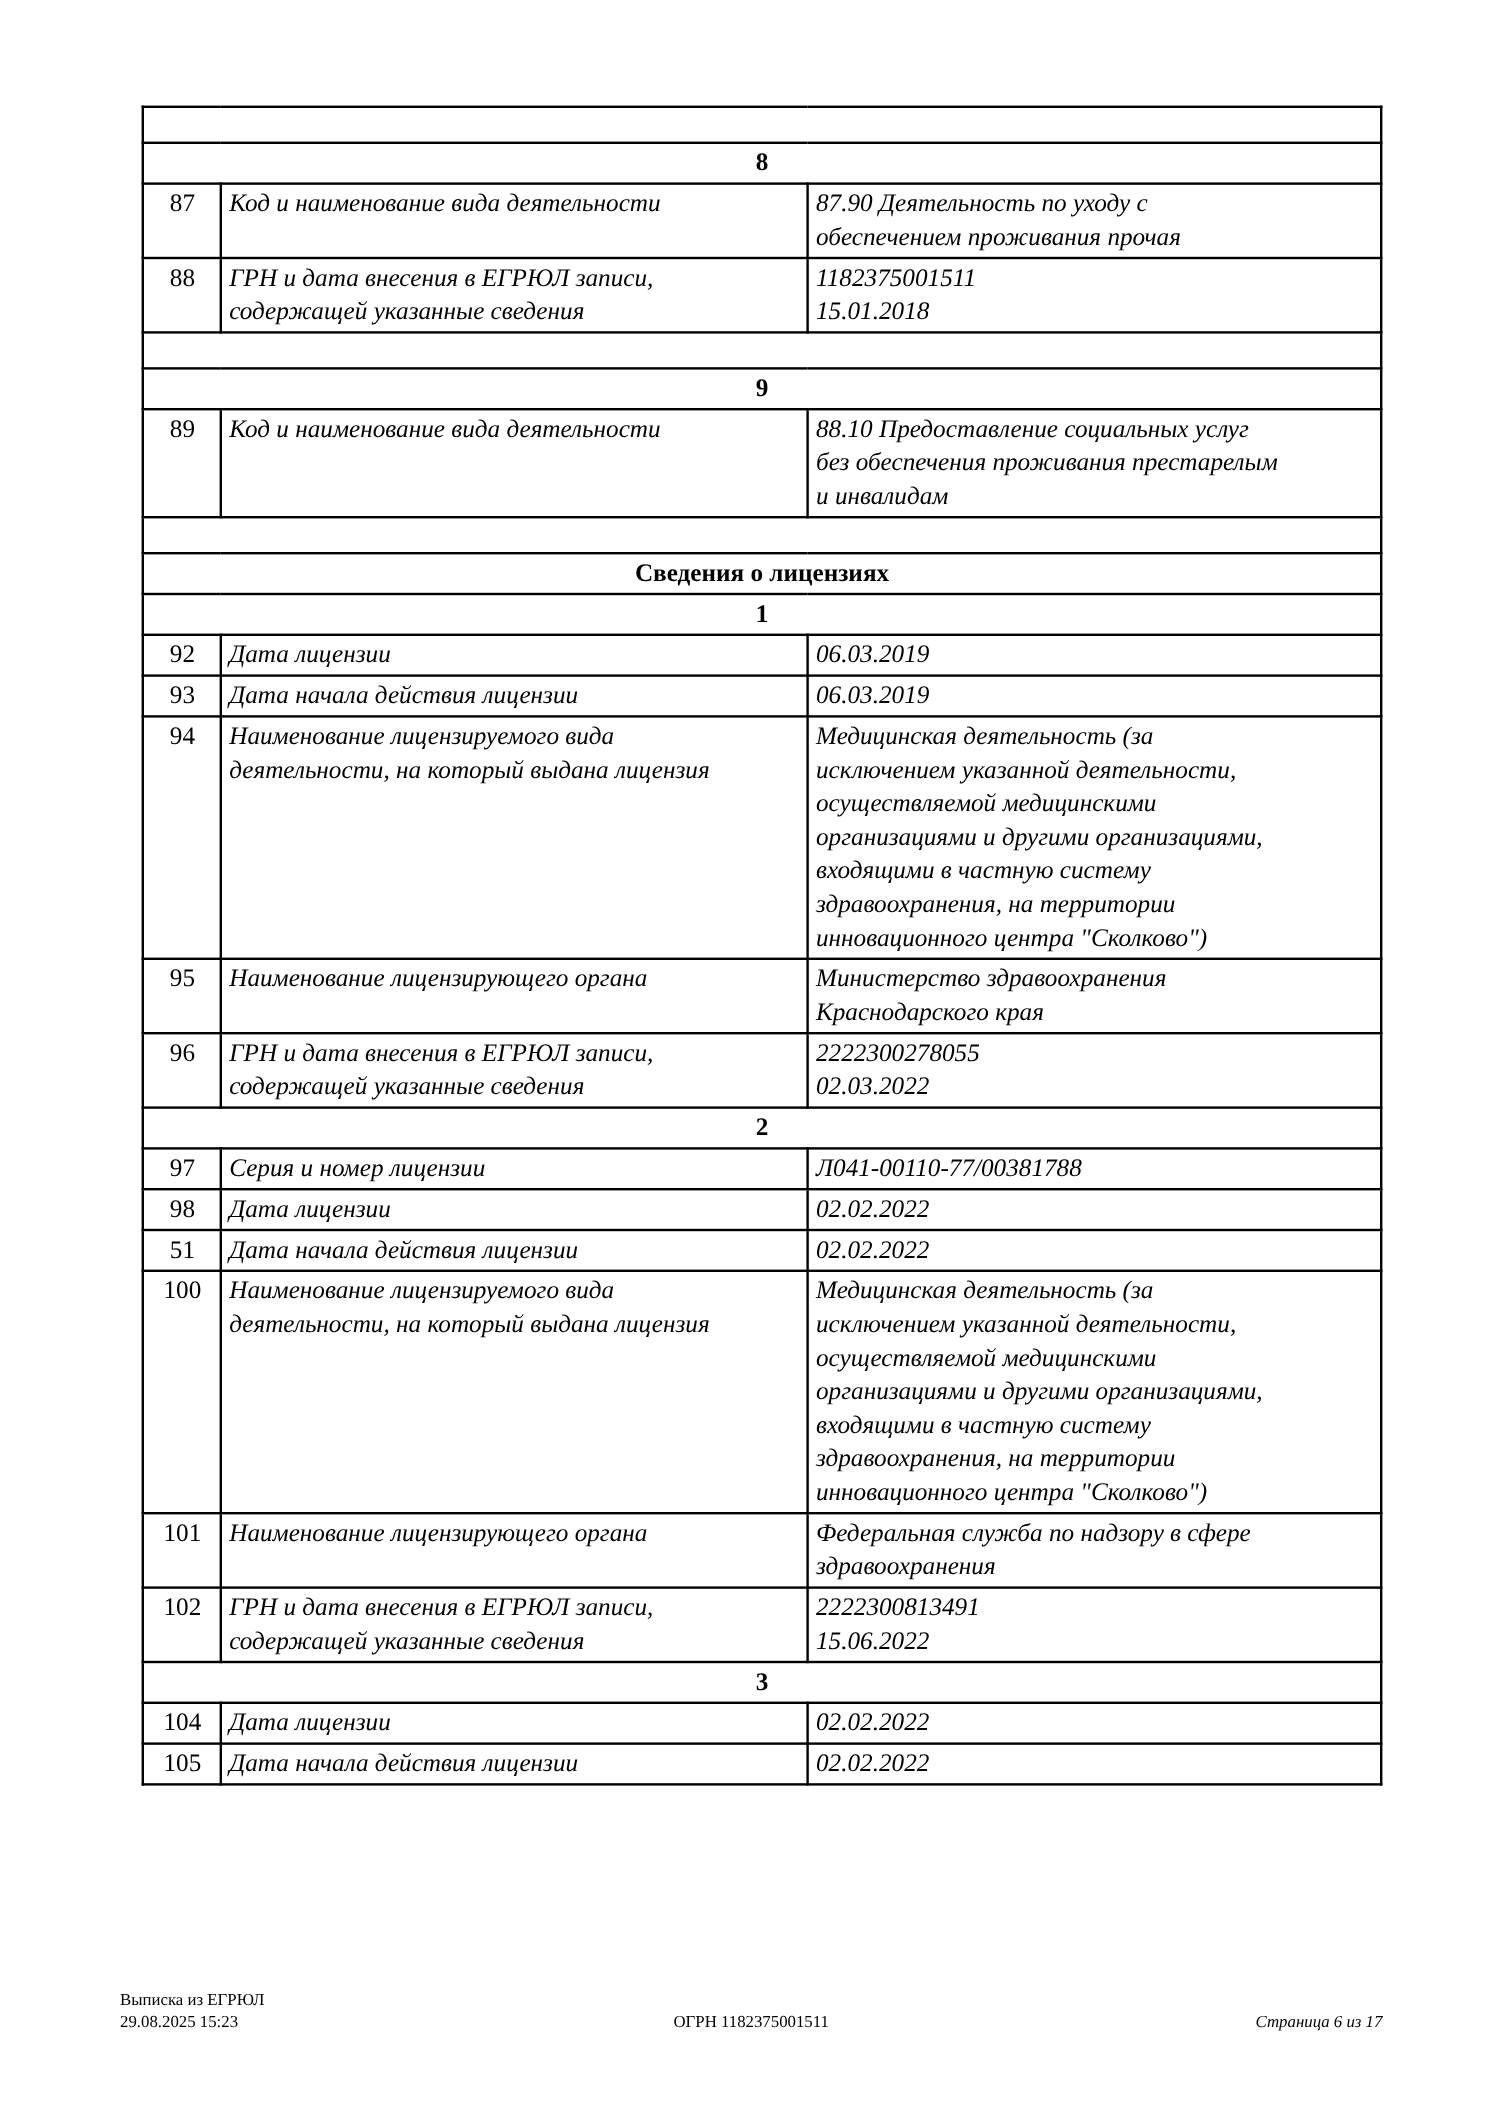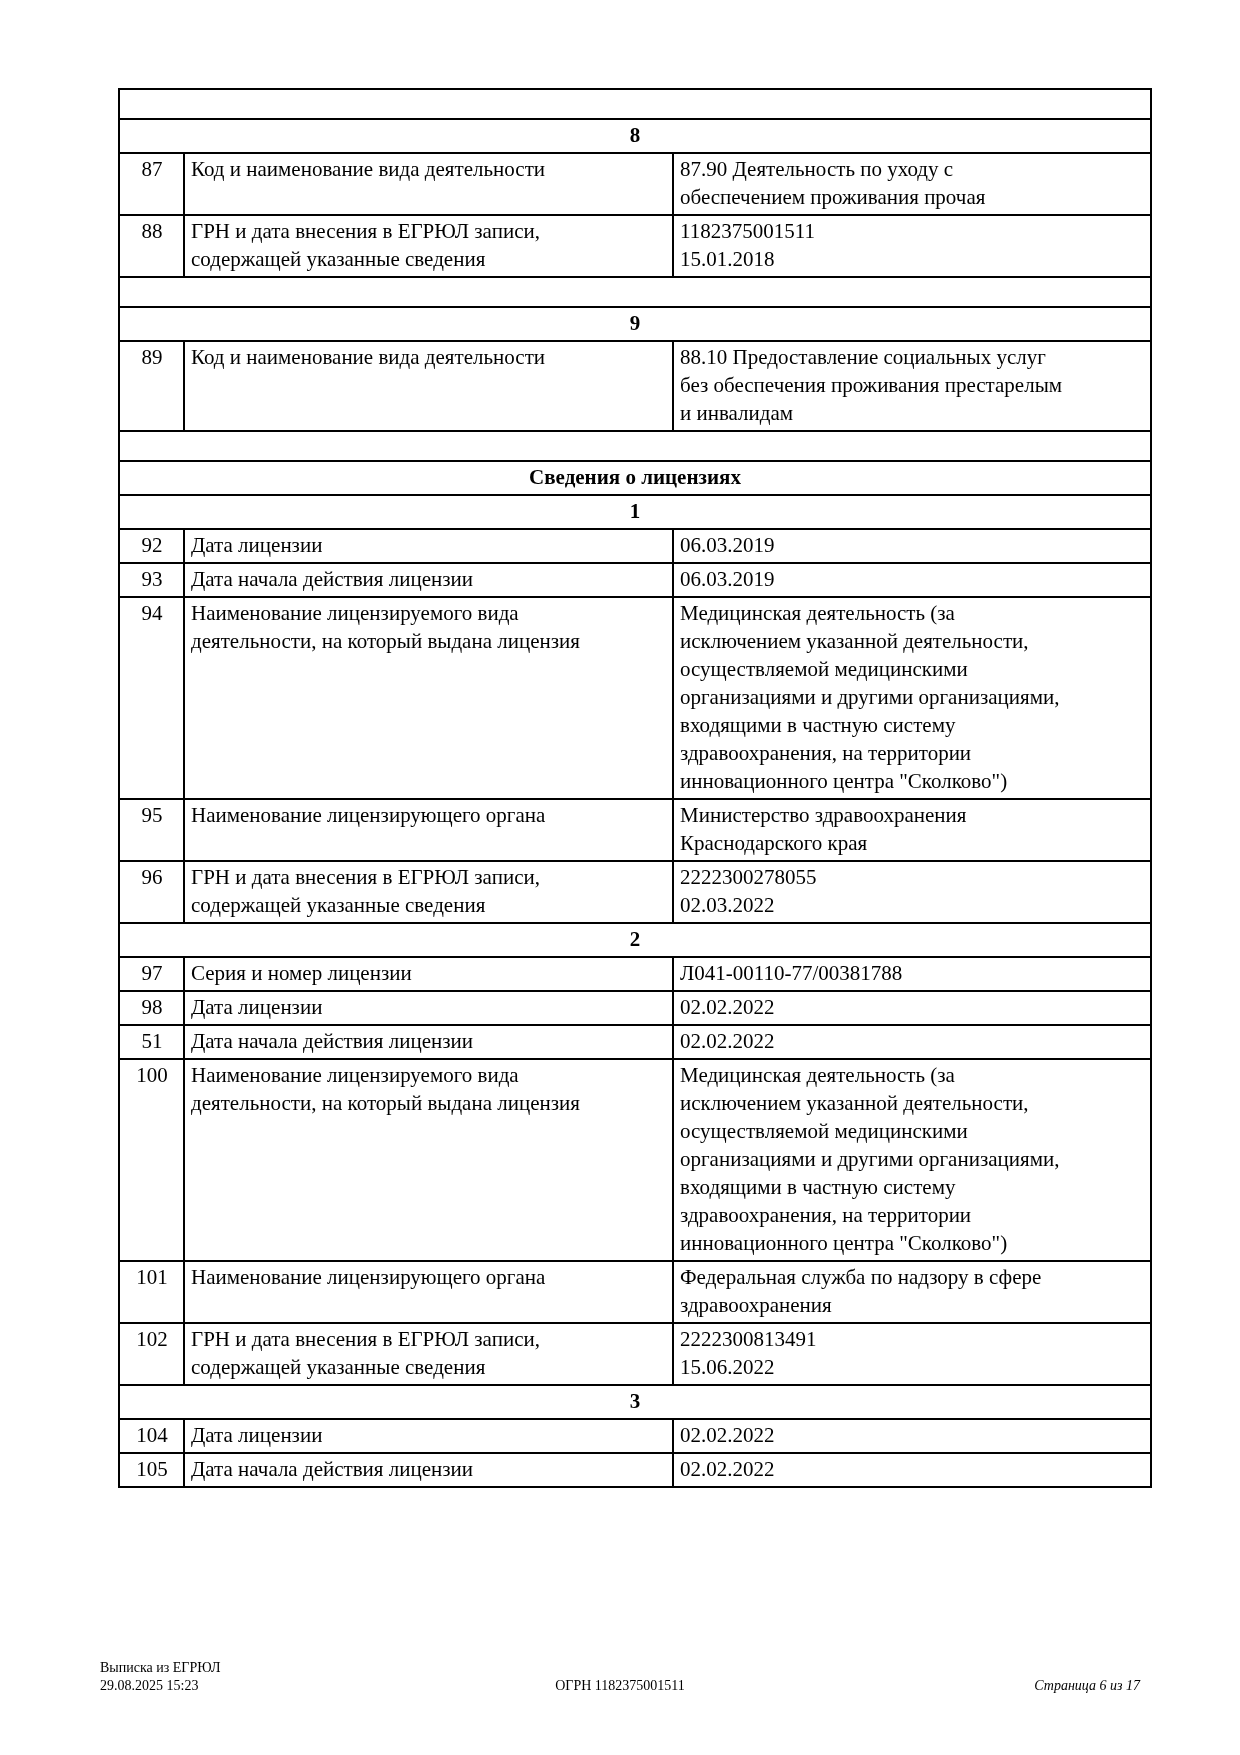--- a/index.html
+++ b/index.html
@@ -33,35 +33,36 @@
   .doc-table col.c-label { width: 489px; }
   .doc-table col.c-value { width: 478px; }
   .num-cell {
     text-align: center;
     padding-left: 2px;
     padding-right: 2px;
     border-radius: 13px;
   }
   .label-cell, .value-cell {
     white-space: pre-line;
+    font-style: italic;
   }
   .spacer-row td {
     height: 30px;
     padding: 0;
   }
   .section-row td {
     text-align: center;
     font-weight: bold;
     height: 32px;
     padding: 1px 0 3px 0;
   }
   .footer {
     position: absolute;
     left: 100px;
-    right: 100px;
+    right: 88px;
     top: 1659px;
     display: grid;
     grid-template-columns: 1fr auto 1fr;
     align-items: end;
     font-size: 14px;
     line-height: 17.5px;
   }
   .footer .f-center { text-align: left; }
   .footer .f-right  { text-align: right; font-style: italic; }
 </style>

